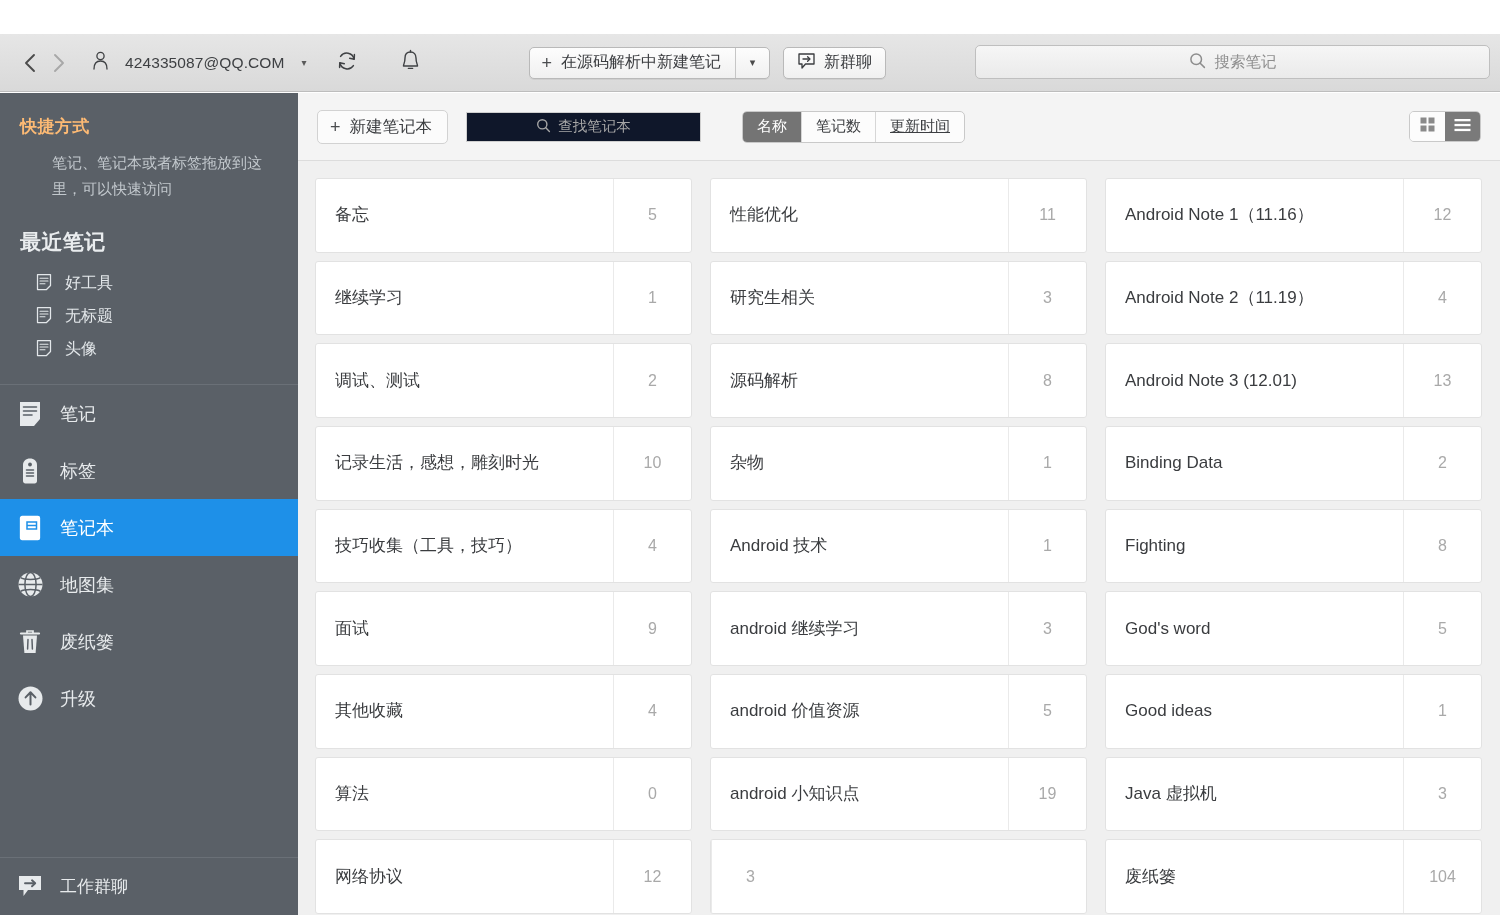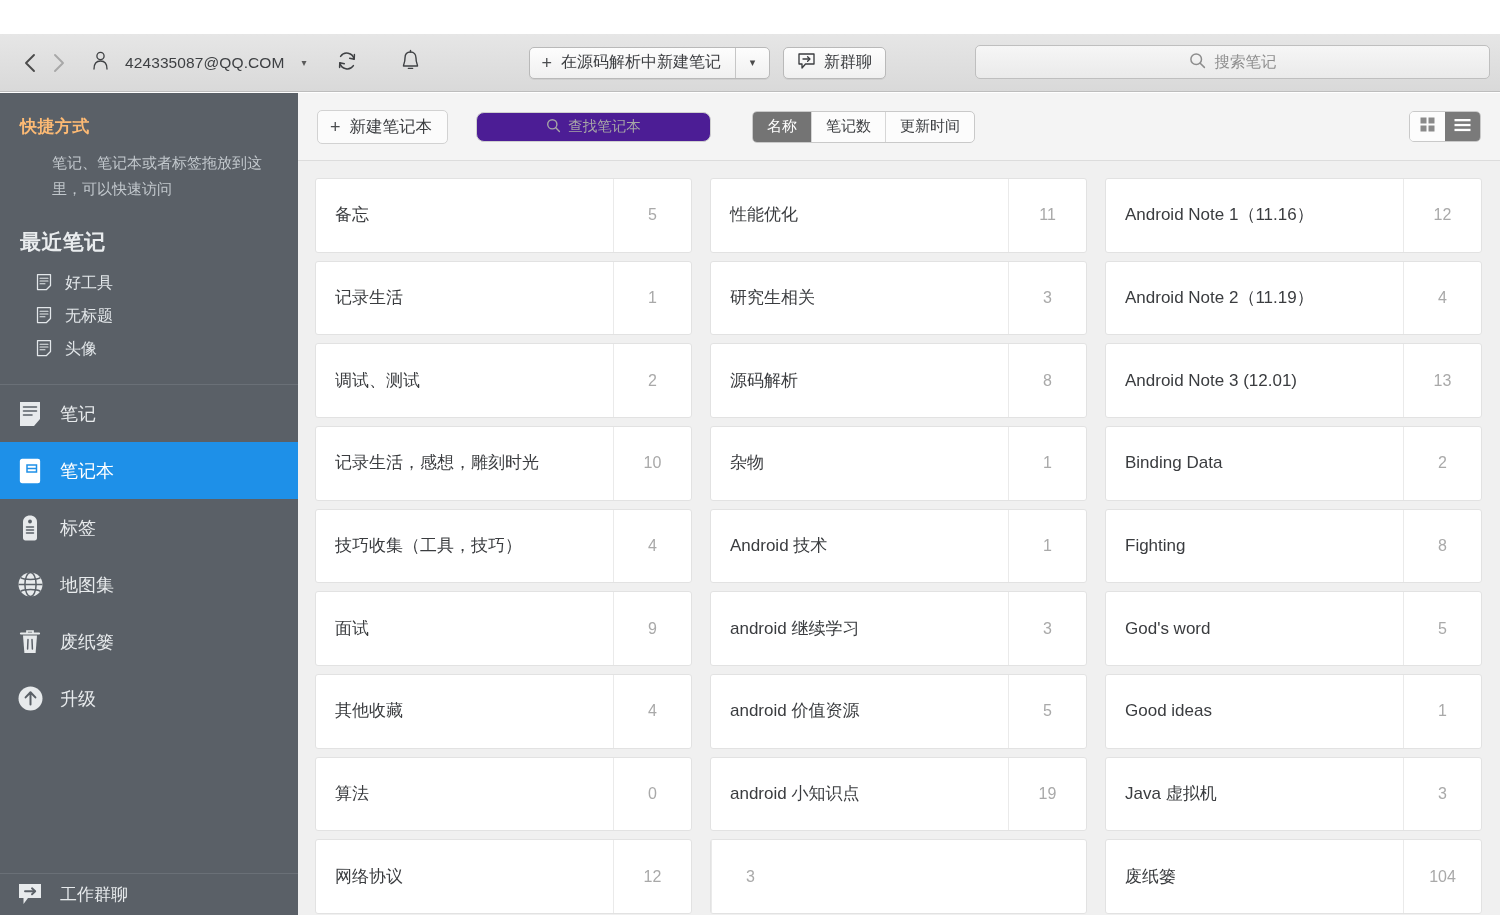--- a/index.html
+++ b/index.html
@@ -129,21 +129,21 @@
   .nav-list { padding-top: 0; }
   .nav-item {
     display: flex; align-items: center; gap: 15px;
     height: 57px; padding-left: 15px;
     color: #e7eaec; font-size: 18px;
   }
   .nav-item.active { background: #1e90e8; color: #ffffff; }
   .nav-icon { width: 30px; height: 30px; display: flex; align-items: center; justify-content: center; }
 
   .sb-bottom {
-    position: absolute; left: 0; bottom: 0; width: 298px; height: 42px;
+    position: absolute; left: 0; bottom: 0; width: 298px; height: 58px;
     border-top: 1px solid #6a7077;
     display: flex; align-items: center; gap: 15px; padding-left: 15px;
     color: #e7eaec; font-size: 17px;
   }
 
   
   .content {
     position: absolute; top: 93px; left: 298px;
     width: 1202px; height: 822px;
     background: #f0f0f0;
@@ -155,37 +155,37 @@
     display: flex; align-items: center;
   }
   .newbook-btn {
     display: flex; align-items: center; gap: 9px;
     height: 34px; padding: 0 15px 0 12px; margin-left: 19px;
     border-radius: 5px; background: #fbfbfb;
     border: 1px solid #d2d2d2;
     font-size: 16.5px; color: #3c3e41;
   }
   .book-search {
-    width: 235px; height: 30px; margin-left: 28px;
-    border-radius: 8px; background: #4c1d95;
+    width: 235px; height: 30px; margin-left: 18px;
+    border-radius: 0; background: #0f172a;
     border: 1px solid #cfcfcf;
     display: flex; align-items: center; justify-content: center; gap: 7px;
     color: #a6a6a6; font-size: 14.5px;
   }
   .sort-group {
     display: flex; margin-left: 41px; height: 32px;
     border-radius: 5px; overflow: hidden;
     border: 1px solid #c9c9c9; background: #fcfcfc;
   }
   .sort-tab {
     display: flex; align-items: center; padding: 12px 14px;
     font-size: 15px; color: #3d3f42;
     border-right: 1px solid #d6d6d6;
   }
-  .sort-tab:last-child { border-right: none; }
+  .sort-tab:last-child { border-right: none; text-decoration: underline; }
   .sort-tab.active { background: #747474; color: #ffffff; }
 
   .view-group {
     position: absolute; right: 19px; top: 18px;
     display: flex; height: 31px; width: 72px;
     border-radius: 5px; overflow: hidden; border: 1px solid #c9c9c9;
   }
   .view-btn {
     width: 36px; display: flex; align-items: center; justify-content: center;
     background: #fcfcfc; color: #8a8a8a;
@@ -353,41 +353,41 @@
       <div class="nav-item">
         <span class="nav-icon">
           <svg width="26" height="28" viewBox="0 0 26 28">
               <path d="M3 2 L23 2 L23 19 L17 26 L3 26 Z" fill="currentColor"></path>
               <path d="M6.5 7 L19.5 7 M6.5 11 L19.5 11 M6.5 15 L15 15" stroke="#5a6067" stroke-width="1.6" stroke-linecap="round"></path>
             </svg>
         </span>
         <span>笔记</span>
       </div>
 
+      <div class="nav-item">
+        <span class="nav-icon">
+          <svg width="26" height="28" viewBox="0 0 26 28">
+              <path d="M13 1.5 C9 1.5 6 4 6 8 L6 24 C6 25.4 7 26.4 8.4 26.4 L17.6 26.4 C19 26.4 20 25.4 20 24 L20 8 C20 4 17 1.5 13 1.5 Z" fill="currentColor"></path>
+              <path d="M9.5 13 L16.5 13 M9.5 16 L16.5 16 M9.5 19 L16.5 19" stroke="#5a6067" stroke-width="1.5" stroke-linecap="round"></path>
+              <circle cx="13" cy="7.5" r="1.9" fill="#5a6067"></circle>
+            </svg>
+        </span>
+        <span>标签</span>
+      </div>
+
       <div class="nav-item active">
         <span class="nav-icon">
           <svg width="26" height="28" viewBox="0 0 26 28">
               <rect x="3.5" y="2.5" width="19" height="23" rx="1.6" fill="#ffffff" stroke="#ffffff" stroke-width="1.3"></rect>
               <rect x="3.5" y="2.5" width="5" height="23" rx="1.6" fill="#ffffff"></rect>
               <rect x="10" y="8" width="9.5" height="7" fill="none" stroke="#1e90e8" stroke-width="1.5"></rect>
               <path d="M10 11.5 L19.5 11.5" stroke="#1e90e8" stroke-width="1.5"></path>
             </svg>
         </span>
         <span>笔记本</span>
-      </div>
-
-      <div class="nav-item">
-        <span class="nav-icon">
-          <svg width="26" height="28" viewBox="0 0 26 28">
-              <path d="M13 1.5 C9 1.5 6 4 6 8 L6 24 C6 25.4 7 26.4 8.4 26.4 L17.6 26.4 C19 26.4 20 25.4 20 24 L20 8 C20 4 17 1.5 13 1.5 Z" fill="currentColor"></path>
-              <path d="M9.5 13 L16.5 13 M9.5 16 L16.5 16 M9.5 19 L16.5 19" stroke="#5a6067" stroke-width="1.5" stroke-linecap="round"></path>
-              <circle cx="13" cy="7.5" r="1.9" fill="#5a6067"></circle>
-            </svg>
-        </span>
-        <span>标签</span>
       </div>
 
       <div class="nav-item">
         <span class="nav-icon">
           <svg width="27" height="27" viewBox="0 0 27 27">
               <circle cx="13.5" cy="13.5" r="12" fill="currentColor"></circle>
               <g stroke="#5a6067" stroke-width="1.5" fill="none">
                 <ellipse cx="13.5" cy="13.5" rx="5.6" ry="12"></ellipse>
                 <path d="M1.5 13.5 L25.5 13.5"></path>
                 <path d="M3.6 6.6 C7 9 20 9 23.4 6.6"></path>
@@ -481,21 +481,21 @@
     </div>
 
     <div class="grid-wrap">
 
       <div class="col">
         <div class="nb-card">
             <div class="nb-name">备忘</div>
             <div class="nb-count">5</div>
           </div>
         <div class="nb-card">
-            <div class="nb-name">记录生活</div>
+            <div class="nb-name">继续学习</div>
             <div class="nb-count">1</div>
           </div>
         <div class="nb-card">
             <div class="nb-name">调试、测试</div>
             <div class="nb-count">2</div>
           </div>
         <div class="nb-card">
             <div class="nb-name">记录生活，感想，雕刻时光</div>
             <div class="nb-count">10</div>
           </div>

